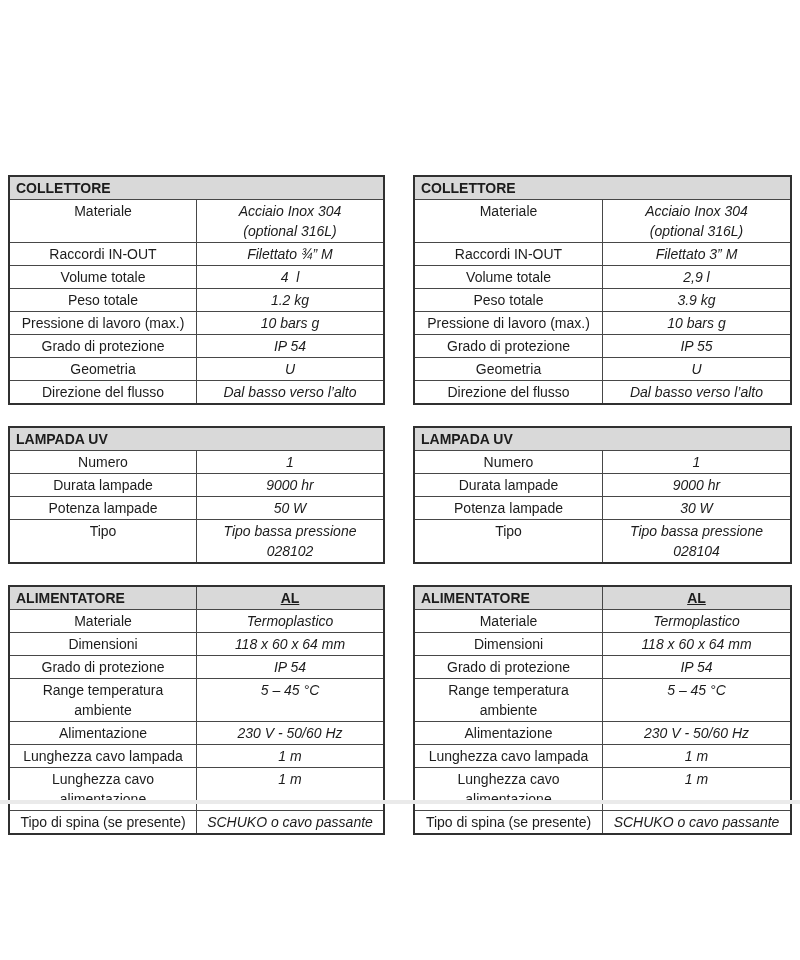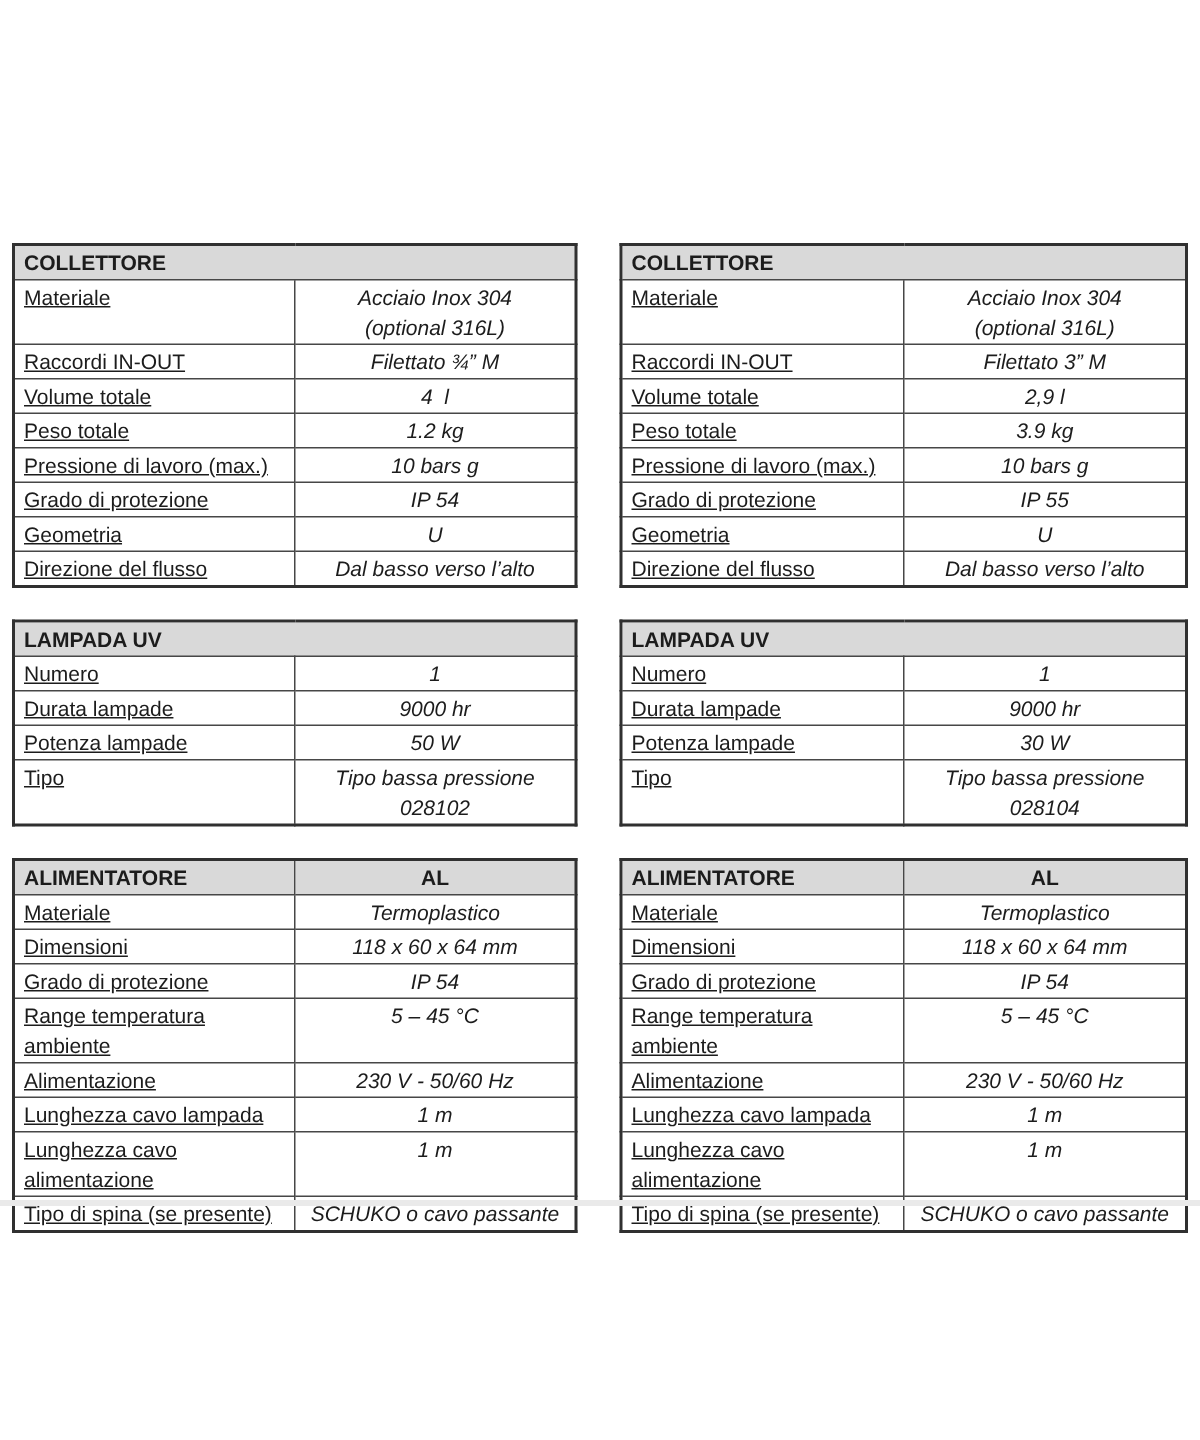--- a/index.html
+++ b/index.html
@@ -12,21 +12,21 @@
   }
   *{box-sizing:border-box;}
   html,body{margin:0;padding:0;}
   body{
     width:800px;height:960px;
     background:var(--page_background,#fff);
     font-family:"Liberation Sans", sans-serif;
     color:var(--text,#1c1c1c);
   }
   .page{position:relative;width:800px;height:960px;overflow:hidden;}
-  .col{position:absolute;top:162px;}
+  .col{position:absolute;top:175px;}
   .col-left{left:8px;width:377px;}
   .col-right{left:413px;width:379px;}
   table.spec{
     border-collapse:collapse;
     width:100%;
     table-layout:fixed;
     border:2px solid var(--border_outer,#303030);
     font-size:14px;
     margin:0 0 21px 0;
   }
@@ -36,22 +36,22 @@
     line-height:20px;
     vertical-align:top;
     white-space:pre-wrap;
     overflow:hidden;
   }
   table.spec th.title{
     background:var(--header_bg,#d9d9d9);
     font-weight:bold;
     text-align:left;
   }
-  table.spec th.title.val{text-align:center;}
-  table.spec td.lbl{text-align:left;width:50%;text-decoration:underline;}
+  table.spec th.title.val{text-align:center;text-decoration:underline;}
+  table.spec td.lbl{text-align:center;width:50%;}
   table.spec td.val{text-align:center;width:50%;font-style:italic;}
   .page-edge{
     position:absolute;left:0;top:800px;width:800px;height:4px;
     background:var(--page_edge,#eaeaea);
   }
 </style>
 </head>
 <body>
 
 <div class="page">

